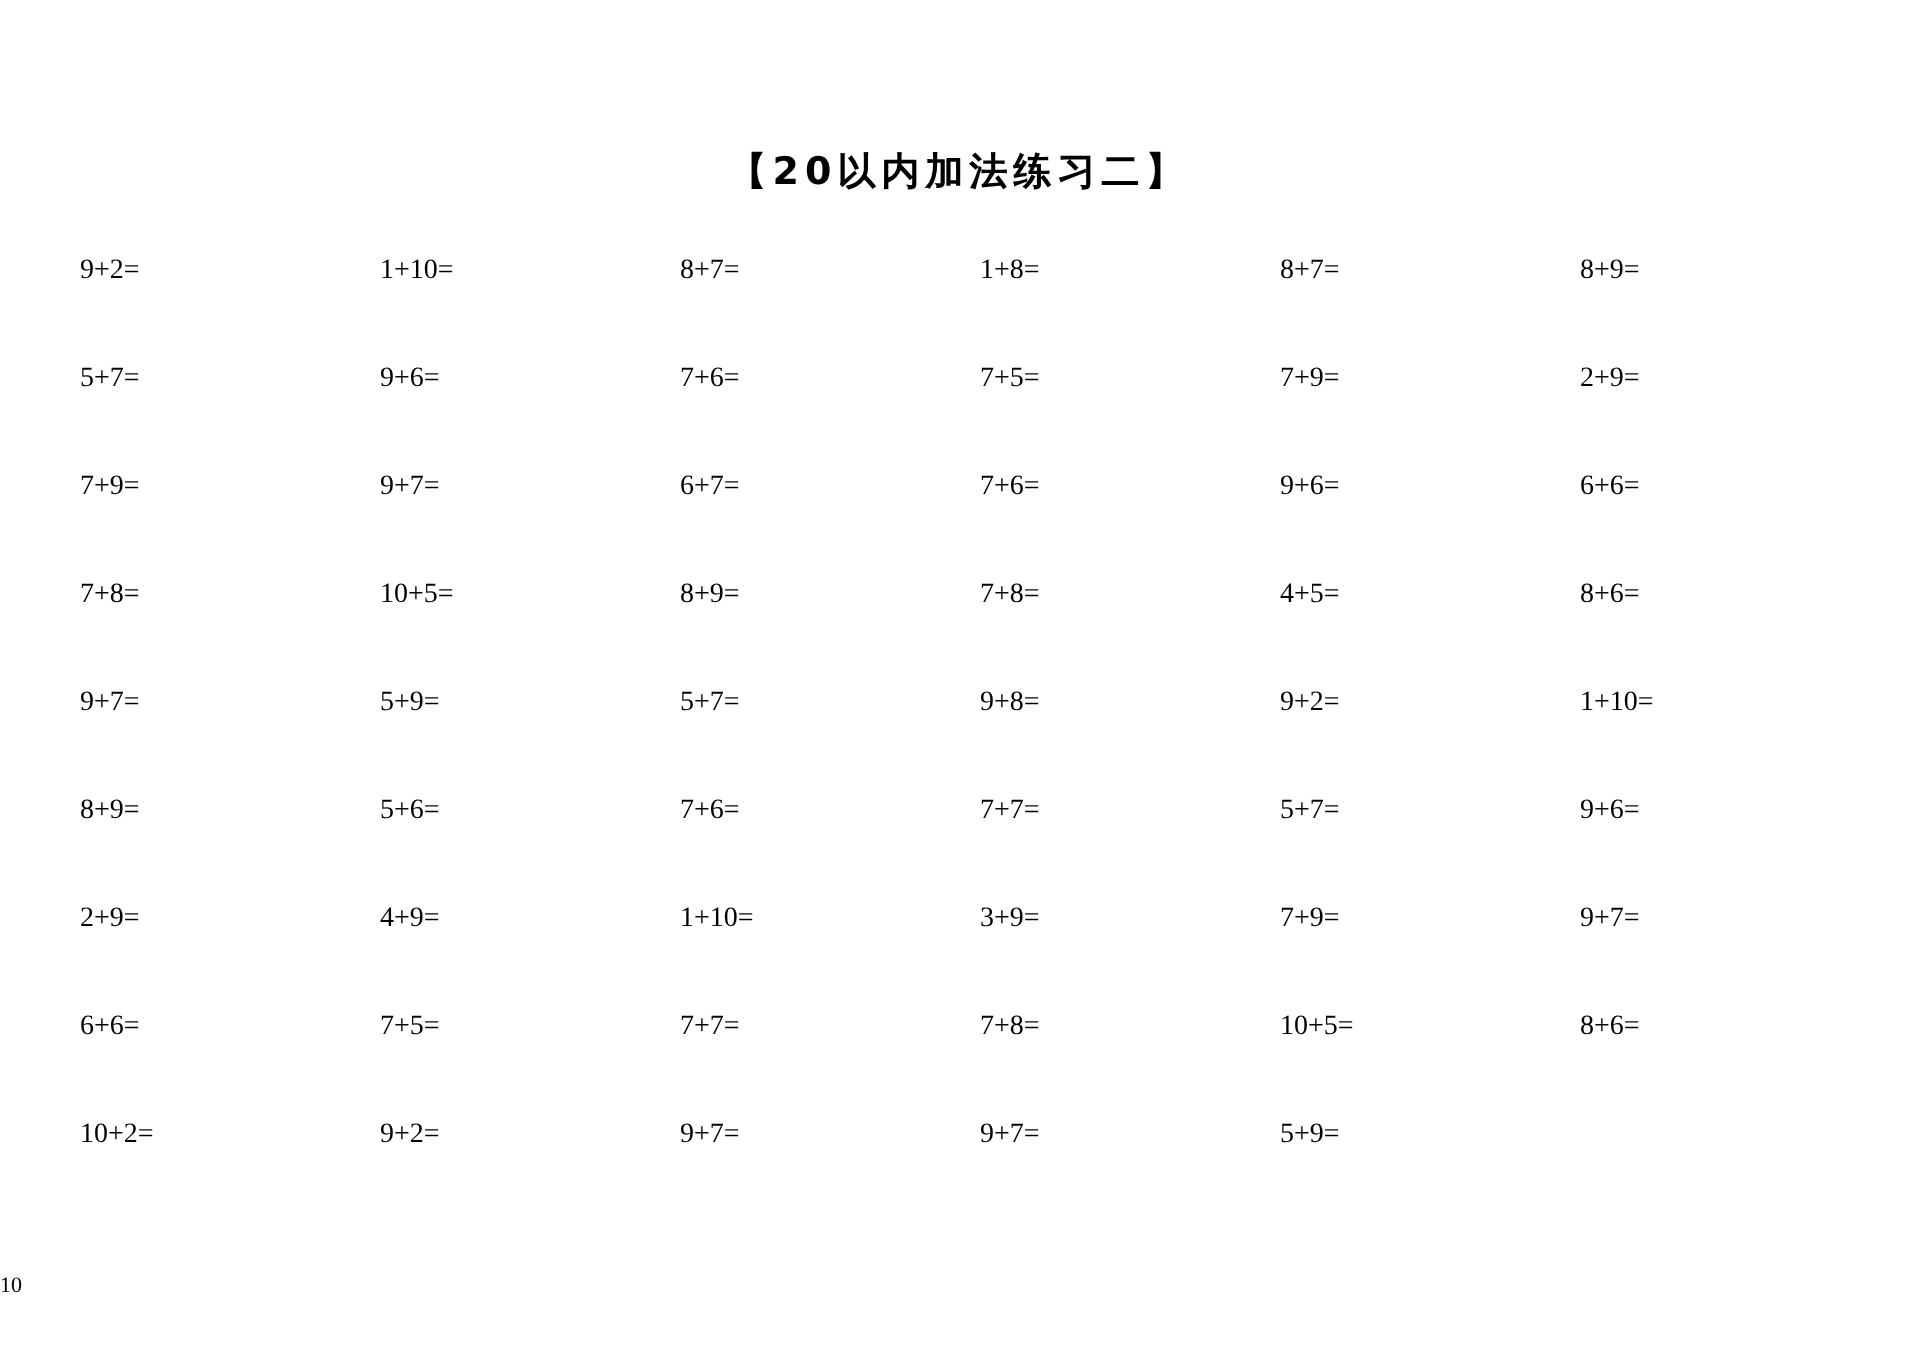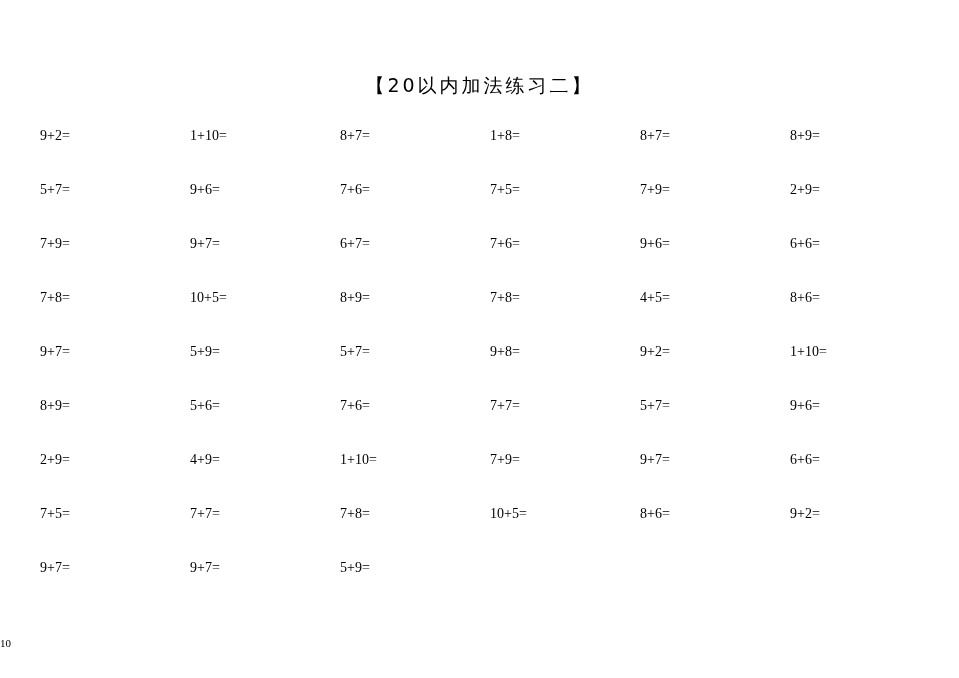--- a/index.html
+++ b/index.html
@@ -16,21 +16,21 @@
     font-family: "Liberation Serif", "DejaVu Serif", serif;
     overflow: hidden;
   }
   .title {
     position: absolute;
     top: 73px;
     left: 0;
     width: 100%;
     text-align: center;
     font-family: "DejaVu Sans", "Liberation Sans", sans-serif;
-    font-weight: normal;
+    font-weight: bold;
     font-size: 19px;
     letter-spacing: 3px;
     white-space: nowrap;
   }
   .problem-grid {
     position: absolute;
     left: 40px;
     top: 109px;
     width: 900px;
     display: grid;
@@ -95,28 +95,30 @@
       <div class="problem">1+10=</div>
       <div class="problem">8+9=</div>
       <div class="problem">5+6=</div>
       <div class="problem">7+6=</div>
       <div class="problem">7+7=</div>
       <div class="problem">5+7=</div>
       <div class="problem">9+6=</div>
       <div class="problem">2+9=</div>
       <div class="problem">4+9=</div>
       <div class="problem">1+10=</div>
+      <div class="problem">3+9=</div>
       <div class="problem">7+9=</div>
       <div class="problem">9+7=</div>
       <div class="problem">6+6=</div>
       <div class="problem">7+5=</div>
       <div class="problem">7+7=</div>
       <div class="problem">7+8=</div>
       <div class="problem">10+5=</div>
       <div class="problem">8+6=</div>
+      <div class="problem">10+2=</div>
       <div class="problem">9+2=</div>
       <div class="problem">9+7=</div>
       <div class="problem">9+7=</div>
       <div class="problem">5+9=</div>
     </div>
 
   <div class="page-number">10</div>
 
 </div>
 

